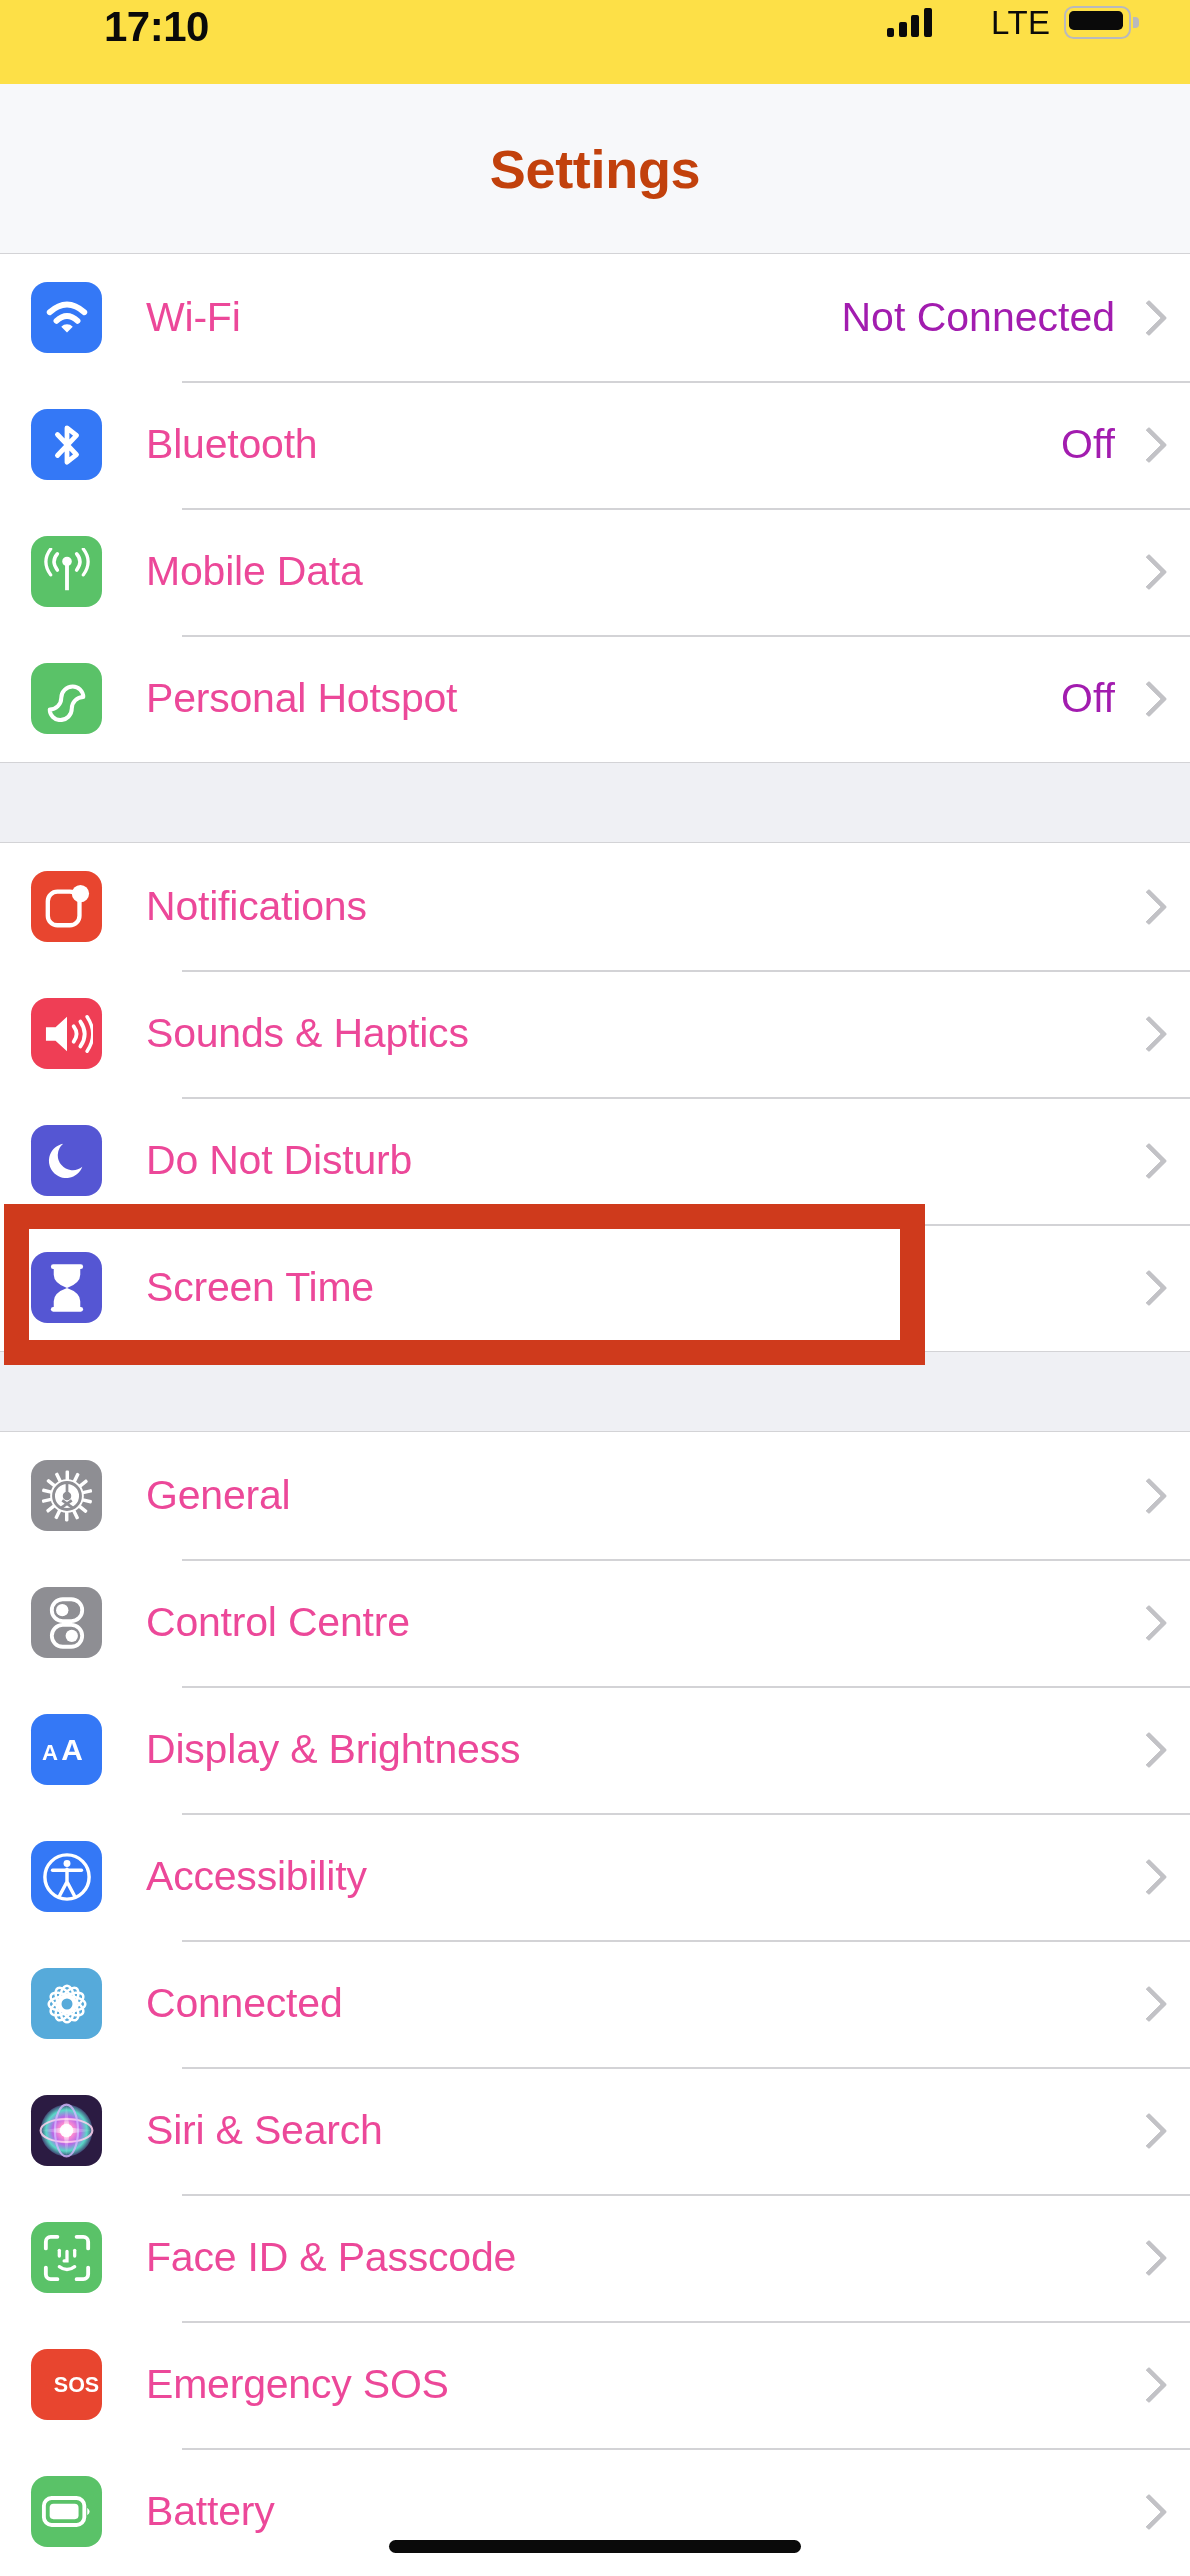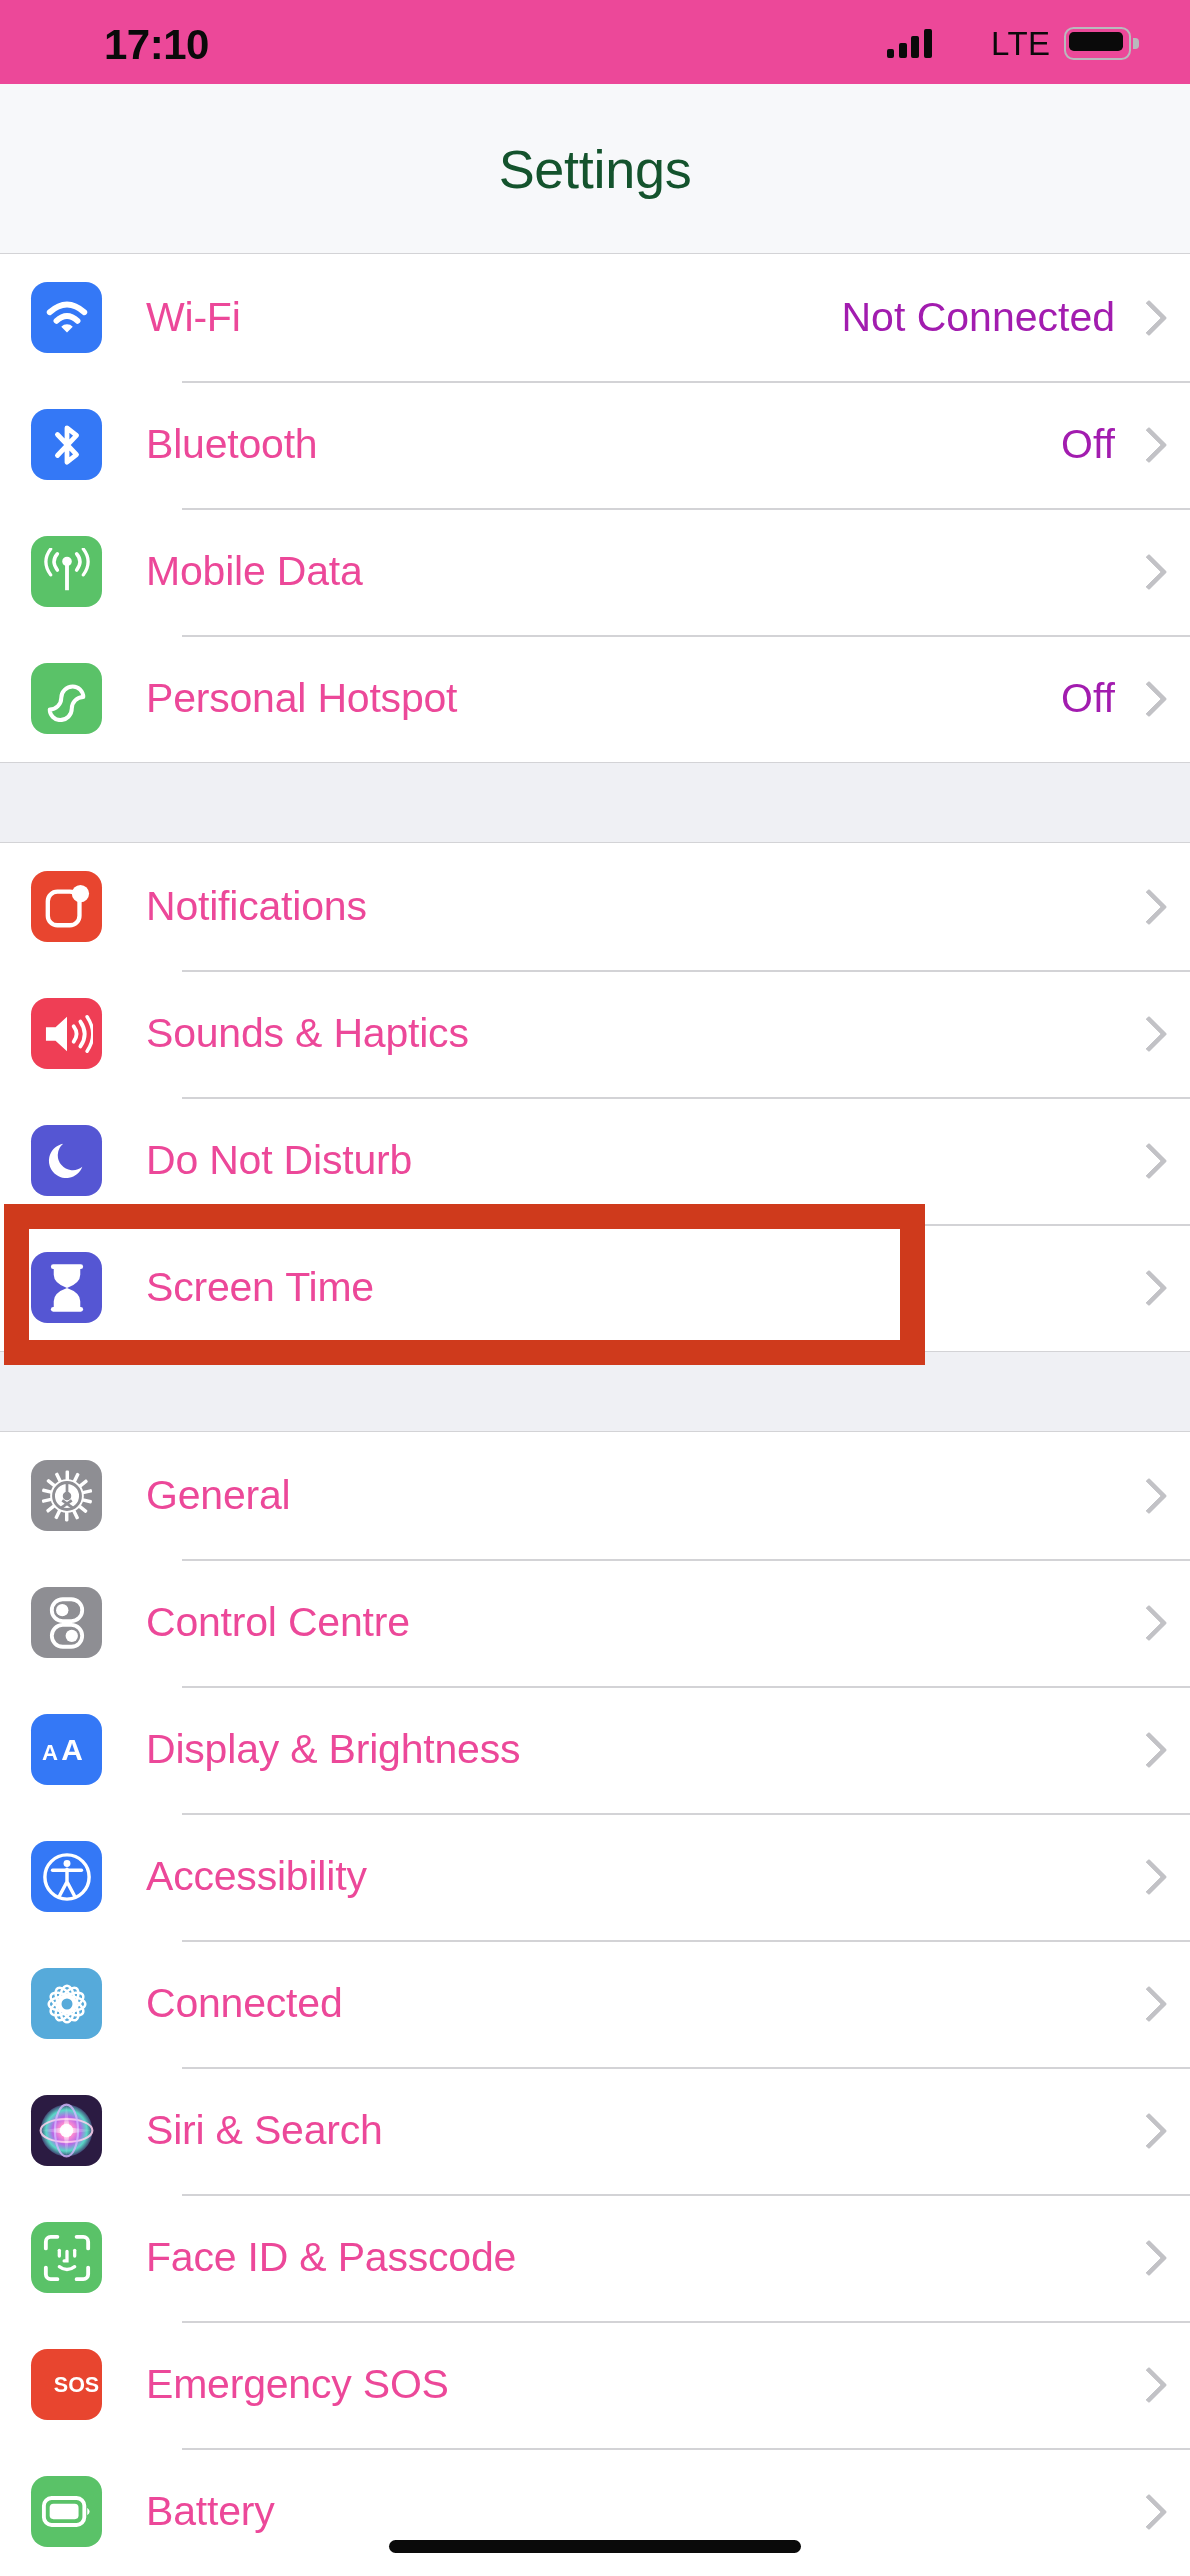--- a/index.html
+++ b/index.html
@@ -12,22 +12,22 @@
   #screen {
     position:relative;
     width:1190px; height:2576px;
     background:#ffffff;
   }
 
   
   .statusbar {
     position:absolute; top:0; left:0;
     width:1190px; height:84px;
-    background:#ec4899;
-    display:flex; align-items:center; justify-content:space-between;
+    background:#fde047;
+    display:flex; align-items:flex-start; justify-content:space-between;
     padding:0 59px 0 104px;
   }
   .sb-time {
     font-size:42px; font-weight:bold; color:#0a0a0a;
     letter-spacing:-0.5px;
     line-height:1;
     padding-top:5.8px;
   }
   .sb-right { display:flex; align-items:center; gap:13.4px; padding-top:3.8px; }
   .sig { display:flex; align-items:flex-end; gap:4.8px; height:29px; }
@@ -55,21 +55,21 @@
 
   
   .navbar {
     position:absolute; top:84px; left:0;
     width:1190px; height:170px;
     background:#f7f8fa;
     display:flex; align-items:center; justify-content:center;
     border-bottom:1.9px solid #d3d3d6;
   }
   .nav-title {
-    font-size:54px; font-weight:normal; color:#14532d;
+    font-size:54px; font-weight:bold; color:#c2410c;
     letter-spacing:-0.3px;
   }
 
   
   .list { position:absolute; top:254px; left:0; width:1190px; }
   .group { background:#ffffff; }
   .gap { height:81px; background:#eff0f4; border-top:1.9px solid #d3d3d6; border-bottom:1.9px solid #d3d3d6; }
 
   .row {
     position:relative;

